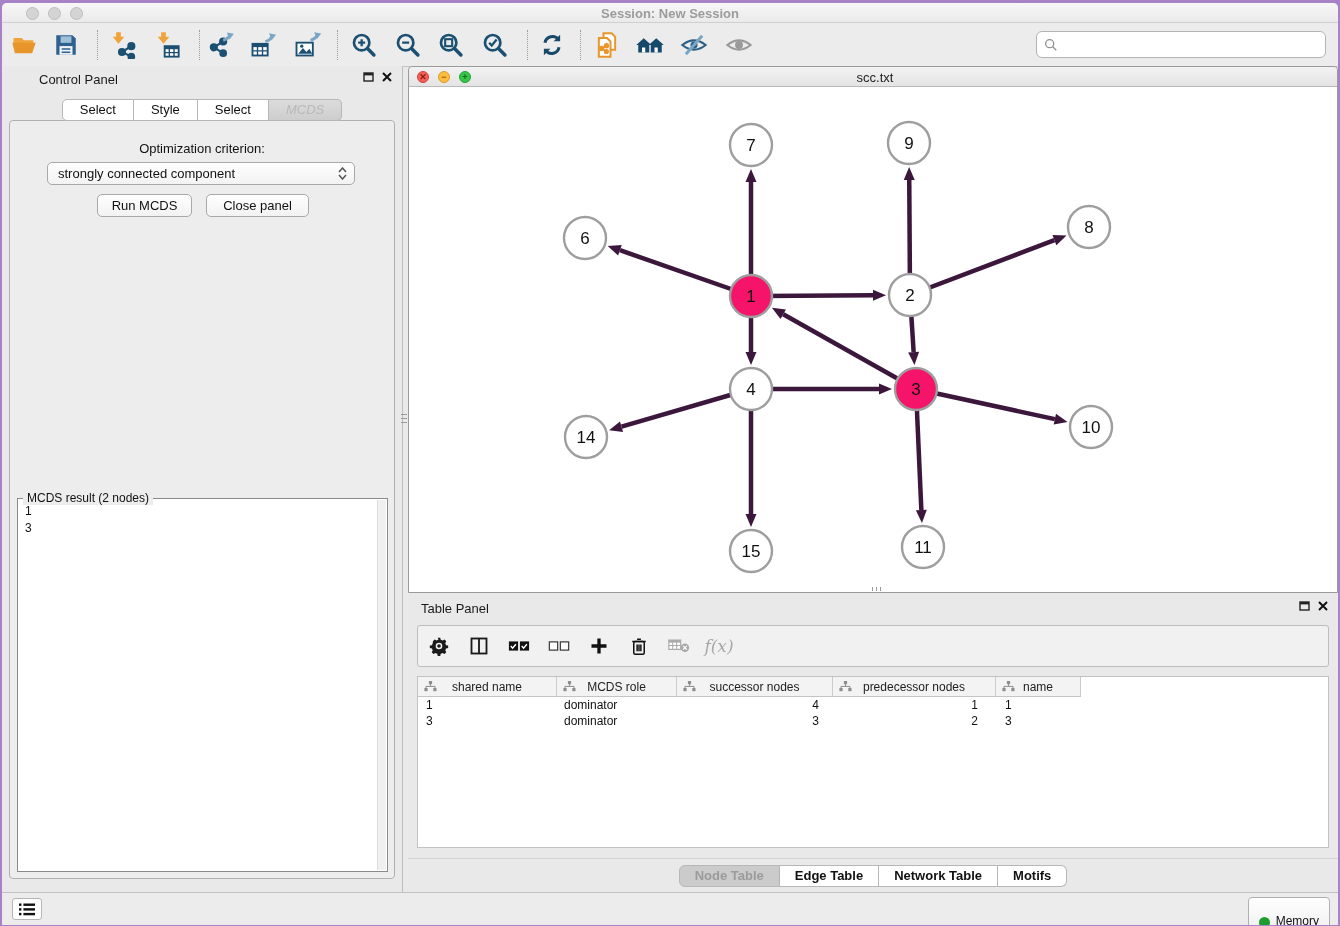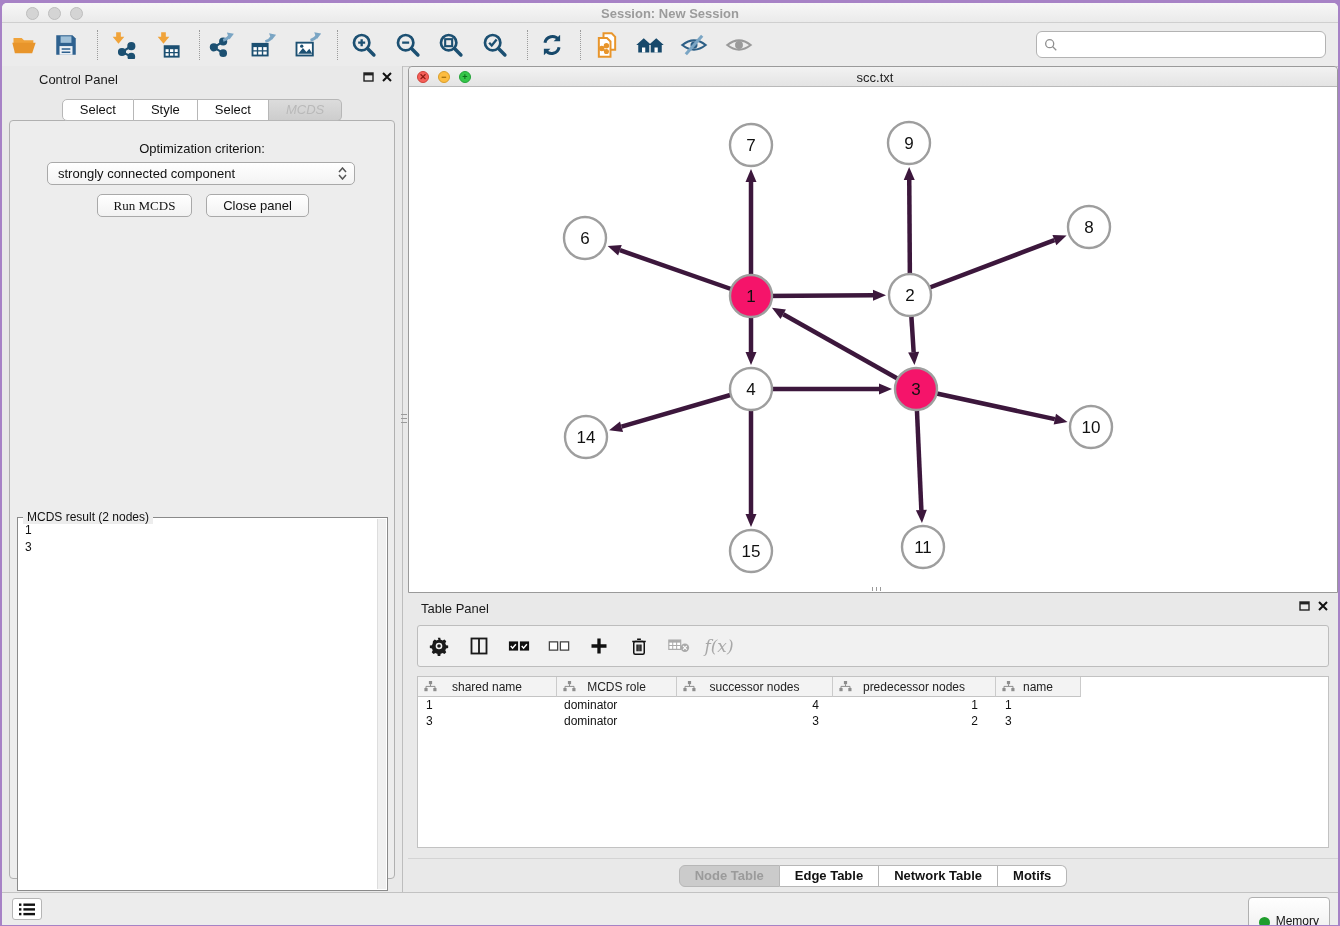--- a/index.html
+++ b/index.html
@@ -28,23 +28,23 @@
   .cp-tab { height:22px; padding:0 17px; font-size:13px; font-weight:500; color:#111; background:#fff; border:1px solid #b7b7b7; border-left:none; line-height:20px; }
   .cp-tab:first-child { border-left:1px solid #b7b7b7; border-radius:5px 0 0 5px; }
   .cp-tab:last-child { border-radius:0 5px 5px 0;font-style:italic; }
   .cp-tab.active { background:linear-gradient(#dcdcdc,#cdcdcd); color:#b9b9b9; }
   .cp-box { position:absolute; left:7px; right:7px; top:54px; bottom:13px; background:#ededed; border:1px solid #b0b0b0; border-radius:4px; }
   .opt-label { position:absolute; top:20px; width:100%; text-align:center; font-size:13px; color:#111; }
   .criterion { position:absolute; left:37px; top:41px; width:308px; height:23px; background:linear-gradient(#ffffff,#f3f3f3); border:1px solid #a9a9a9; border-radius:5px; display:flex; align-items:center; }
   .criterion .val { flex:1; font-size:13px; color:#111; padding-left:10px; }
   .stepper { width:20px; display:flex; flex-direction:column; align-items:center; gap:1px; padding-right:4px; }
   .cp-btn { position:absolute; top:73px; height:23px; background:linear-gradient(#ffffff,#f2f2f2); border:1px solid #a9a9a9; border-radius:5px; font-size:13px; color:#111; text-align:center; line-height:21px; }
-  .btn-run { left:87px; width:95px;font-family:Liberation Serif, serif; }
+  .btn-run { left:87px; width:95px; }
   .btn-close { left:196px; width:103px; }
-  .mcds-fieldset { position:absolute; left:7px; width:371px; top:396px; height:374px; background:#fff; border:1px solid #8a8a8a; }
+  .mcds-fieldset { position:absolute; left:7px; width:371px; top:377px; height:374px; background:#fff; border:1px solid #8a8a8a; }
   .mcds-legend { position:absolute; top:-8px; left:5px; background:#ededed; padding:0 4px; font-size:12px; color:#111; }
   .mcds-text { position:absolute; left:7px; top:4px; right:14px; font-size:12px; line-height:17px; color:#111; white-space:pre-line; }
   .mcds-scroll { position:absolute; right:1px; top:1px; bottom:1px; width:9px; background:#f0f0f0; border-left:1px solid #ddd; }
   .v-handle { position:absolute; left:399px; top:402px; width:6px; height:26px; display:flex; flex-direction:column; justify-content:center; gap:3px; }
   .v-handle i { display:block; height:1px; background:#9a9a9a; }
 
   
   .net-window { position:absolute; left:406px; top:63px; width:930px; height:527px; background:#ececec; border:1px solid #9a9a9a; border-radius:4px 4px 0 0; }
   .nw-titlebar { position:absolute; top:0; left:0; right:0; height:20px; background:linear-gradient(#f2f2f2,#e4e4e4); border-bottom:1px solid #b9b9b9; border-radius:4px 4px 0 0; }
   .nw-title { position:absolute; top:3px; left:4px; right:0; text-align:center; font-size:13px; color:#222; }

